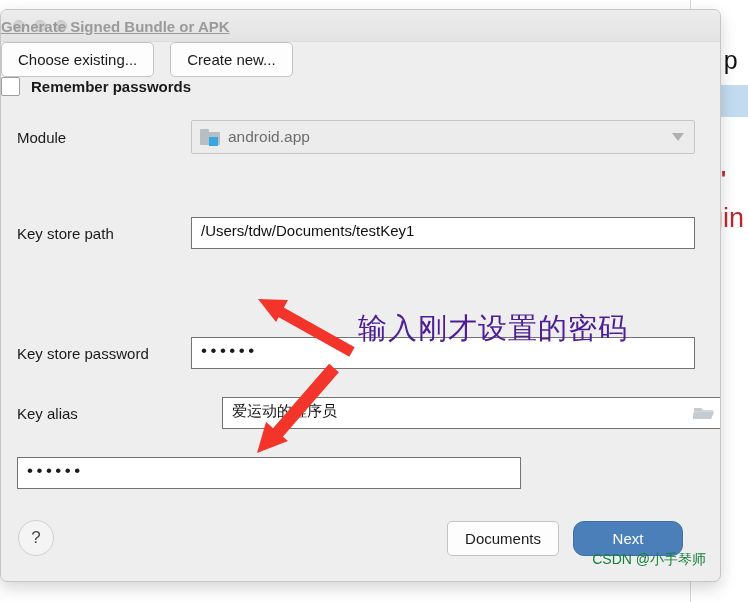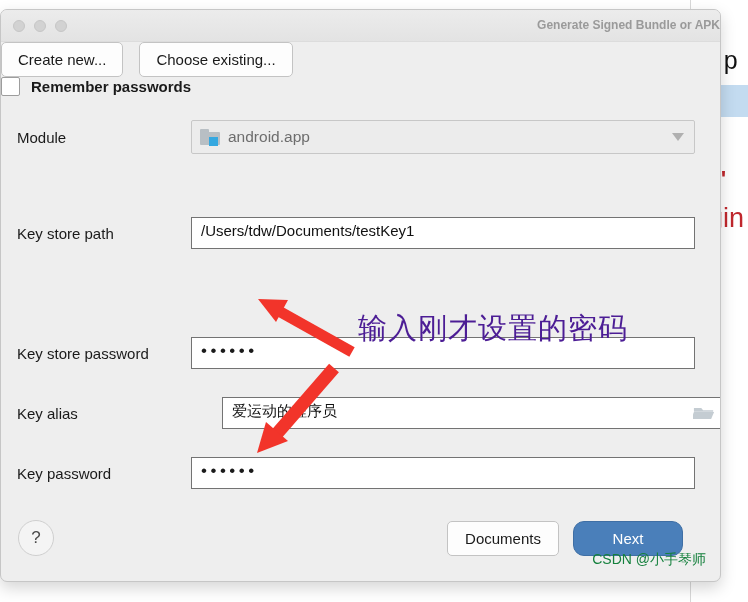--- a/index.html
+++ b/index.html
@@ -72,23 +72,24 @@
     background: linear-gradient(#ececec, #e3e3e3);
     border-bottom: 1px solid #dcdcdc;
   }
   .lights { position: absolute; left: 12px; top: 10px; display: flex; gap: 9px; }
   .light {
     width: 12px; height: 12px; border-radius: 50%;
     background: #d2d2d2; border: 1px solid #c6c6c6;
   }
   #window-title {
     position: absolute; left: 0; right: 0; top: 8px;
-    text-align: right;
-    font-size: 12px; font-weight: 700;
+    text-align: left;
+    font-size: 15px; font-weight: 700;
     color: #9a9a9a;
+    text-decoration: underline;
   }
 
   
   #dlgbody { position: relative; height: 541px; }
 
   .row { position: absolute; display: flex; align-items: center; }
   .label {
     font-size: 15px; color: #1a1a1a;
     white-space: nowrap;
   }
@@ -278,22 +279,22 @@
     </div>
 
     <div class="row" id="row-kspath">
       <div class="label">Key store path</div>
       <div class="field" id="kspath-field">
         <span>/Users/tdw/Documents/testKey1</span>
       </div>
     </div>
 
     <div id="row-ksbtns">
+      <div class="btn">Choose existing...</div>
       <div class="btn">Create new...</div>
-      <div class="btn">Choose existing...</div>
     </div>
 
     <div class="row" id="row-kspw">
       <div class="label">Key store password</div>
       <div class="field" id="kspw-field">
         <span class="dots">••••••</span>
       </div>
     </div>
 
     <div class="row" id="row-alias">
@@ -301,21 +302,20 @@
       <div class="field" id="alias-field">
         <span>爱运动的程序员</span>
         <svg id="alias-folder" viewBox="0 0 24 17">
           <path d="M1 3 h8 l2 2.4 h11 v1.6 h-21 z" fill="#c4ccd2"></path>
           <path d="M1 7.5 h22 l-3.2 7.5 h-22 z" fill="#c4ccd2"></path>
         </svg>
       </div>
     </div>
 
     <div class="row" id="row-kpw">
-      <div class="label">Key password</div>
       <div class="field" id="kpw-field">
         <span class="dots">••••••</span>
       </div>
     </div>
 
     <div id="row-remember">
       <div id="remember-box"></div>
       <div id="remember-label">Remember passwords</div>
     </div>
 

